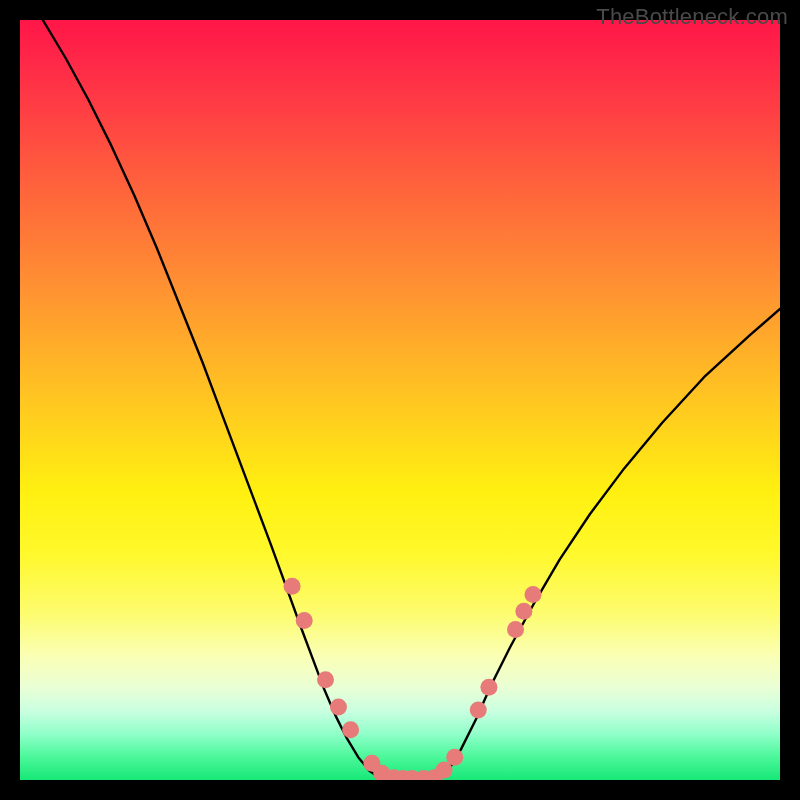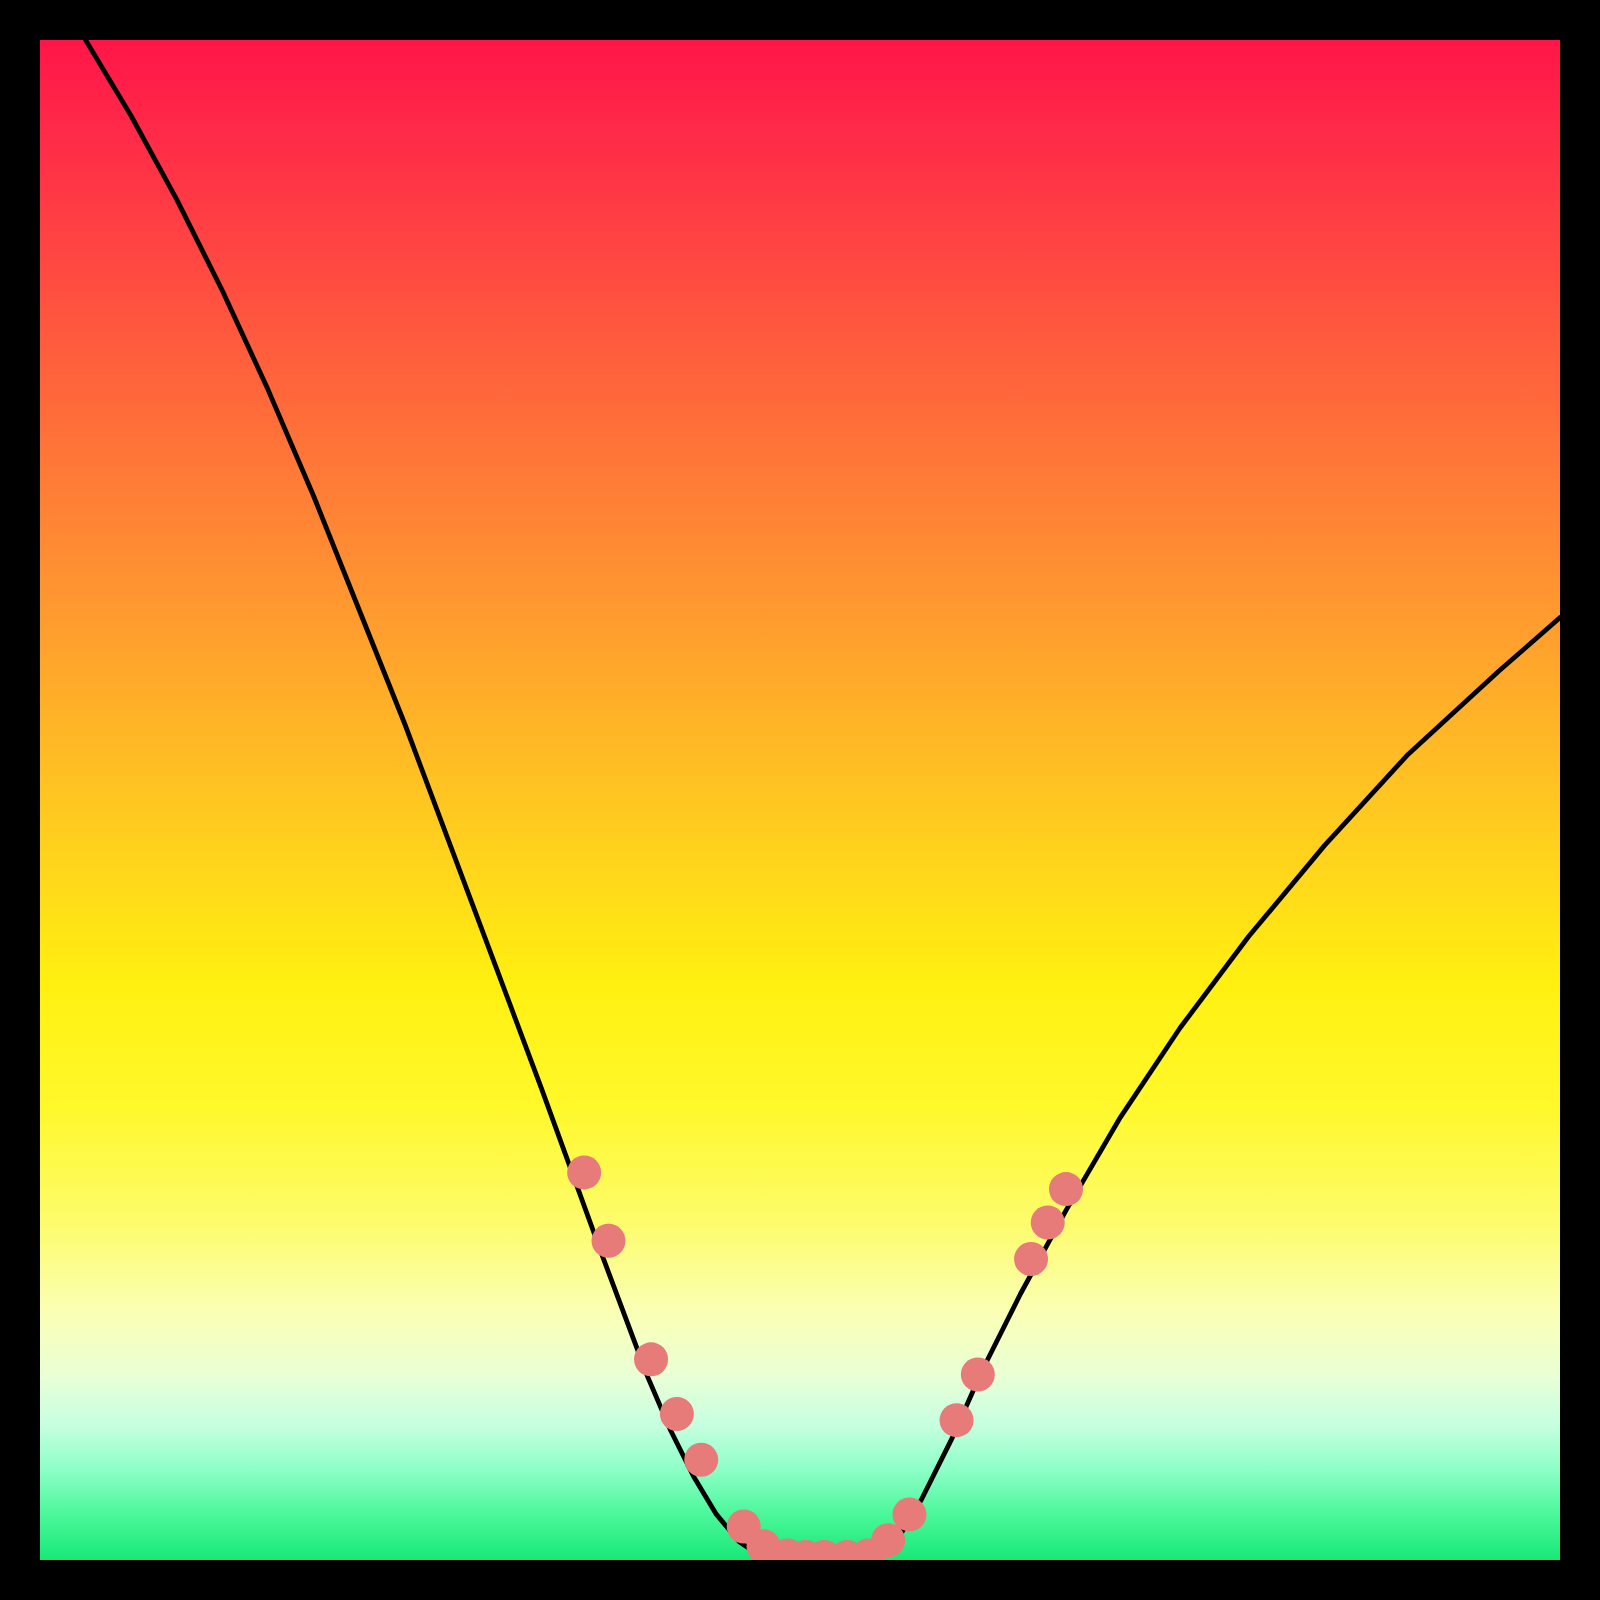--- a/index.html
+++ b/index.html
@@ -94,13 +94,14 @@
           <circle cx="424.08" cy="750.12" r="8.5" fill="#e77b79" stroke="#e77b79" stroke-width="0"></circle>
           <circle cx="434.72" cy="737.20" r="8.5" fill="#e77b79" stroke="#e77b79" stroke-width="0"></circle>
           <circle cx="458.28" cy="690.08" r="8.5" fill="#e77b79" stroke="#e77b79" stroke-width="0"></circle>
           <circle cx="468.92" cy="667.28" r="8.5" fill="#e77b79" stroke="#e77b79" stroke-width="0"></circle>
           <circle cx="495.52" cy="609.52" r="8.5" fill="#e77b79" stroke="#e77b79" stroke-width="0"></circle>
           <circle cx="503.88" cy="591.28" r="8.5" fill="#e77b79" stroke="#e77b79" stroke-width="0"></circle>
           <circle cx="513.00" cy="574.56" r="8.5" fill="#e77b79" stroke="#e77b79" stroke-width="0"></circle>
         </g>
     </svg>
   </div>
+  <div class="watermark">TheBottleneck.com</div>
 </div>
 
 </body></html>

